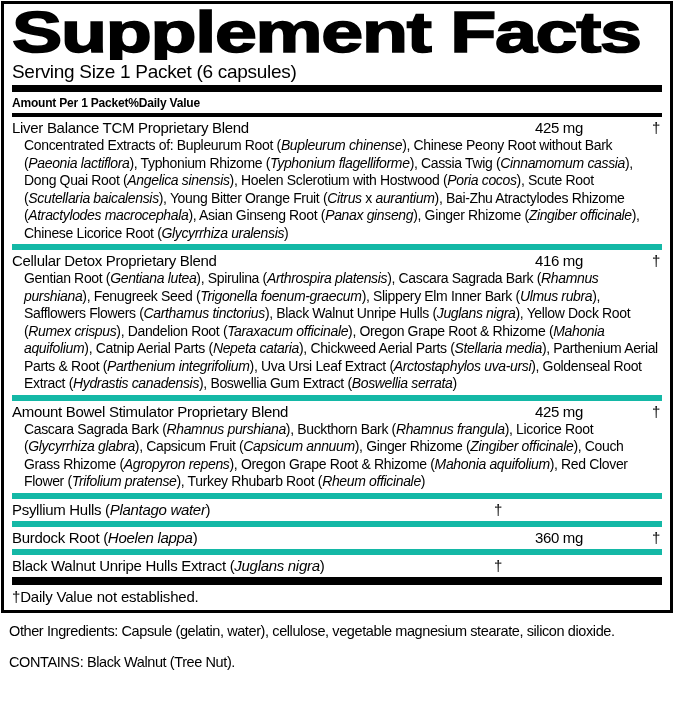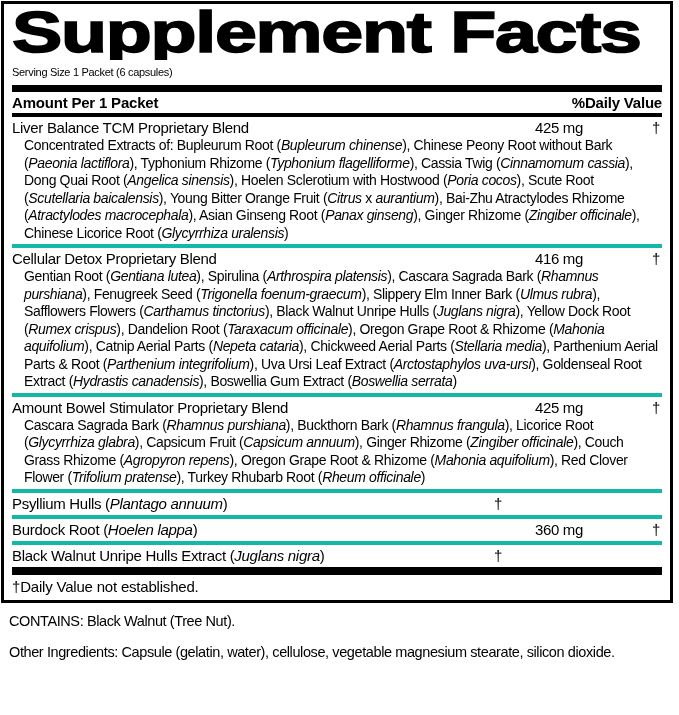--- a/index.html
+++ b/index.html
@@ -26,35 +26,35 @@
     overflow:hidden;
     height:54px;
   }
   h1.title .stretch{
     display:inline-block;
     transform:scaleX(1.30);
     transform-origin:left center;
     -webkit-text-stroke:1.6px #000;
   }
   .serving-line{
-    font-size:11px;
+    font-size:19px;
     line-height:20px;
     letter-spacing:-0.3px;
   }
   .bar{background:#000;}
   .bar.thick{height:7px;margin-top:3px;}
   .bar.medium{height:4px;}
   .bar.thick-bottom{height:8px;}
   .head-row{
-    display:flex;justify-content:space-between;
-    font-weight:bold;font-size:15px;line-height:16px;
+    display:flex;
+    font-weight:bold;font-size:12px;line-height:16px;
     letter-spacing:-0.2px;
     padding:3px 0 2px 0;
   }
-  .row{border-top:4px solid #14b8a6;padding:1px 0 2px 0;}
+  .row{border-top:6px solid #14b8a6;padding:1px 0 2px 0;}
   .row:first-child{border-top:none;}
   .row-line{display:flex;font-size:15px;line-height:19px;letter-spacing:-0.3px;}
   .row-name{flex:0 0 468px;}
   .row-amount{flex:1;text-align:center;}
   .row-dv{width:22px;text-align:right;padding-right:2px;}
   .row-details{
     font-size:14px;line-height:17.5px;letter-spacing:-0.35px;
     padding-left:12px;
   }
   .footnote{
@@ -104,21 +104,21 @@
       <div class="row">
         <div class="row-line">
           <span class="row-name"><span>Amount Bowel Stimulator Proprietary Blend</span></span>
           <span class="row-amount">425 mg</span>
           <span class="row-dv">†</span>
         </div>
         <div class="row-details"><span>Cascara Sagrada Bark (</span><i>Rhamnus purshiana</i><span>), Buckthorn Bark (</span><i>Rhamnus frangula</i><span>), Licorice Root (</span><i>Glycyrrhiza glabra</i><span>), Capsicum Fruit (</span><i>Capsicum annuum</i><span>), Ginger Rhizome (</span><i>Zingiber officinale</i><span>), Couch Grass Rhizome (</span><i>Agropyron repens</i><span>), Oregon Grape Root &amp; Rhizome (</span><i>Mahonia aquifolium</i><span>), Red Clover Flower (</span><i>Trifolium pratense</i><span>), Turkey Rhubarb Root (</span><i>Rheum officinale</i><span>)</span></div>
       </div>
       <div class="row">
         <div class="row-line">
-          <span class="row-name"><span>Psyllium Hulls (</span><i>Plantago annuum</i><span>)</span></span>
+          <span class="row-name"><span>Psyllium Hulls (</span><i>Plantago water</i><span>)</span></span>
           <span class="row-dv">†</span>
         </div>
       </div>
       <div class="row">
         <div class="row-line">
           <span class="row-name"><span>Burdock Root (</span><i>Hoelen lappa</i><span>)</span></span>
           <span class="row-amount">360 mg</span>
           <span class="row-dv">†</span>
         </div>
       </div>
@@ -127,15 +127,15 @@
           <span class="row-name"><span>Black Walnut Unripe Hulls Extract (</span><i>Juglans nigra</i><span>)</span></span>
           <span class="row-dv">†</span>
         </div>
       </div>
     </div>
   <div class="bar thick-bottom"></div>
   <div class="footnote">†Daily Value not established.</div>
 </div>
 
 <div class="below">
+  <p>Other Ingredients: Capsule (gelatin, water), cellulose, vegetable magnesium stearate, silicon dioxide.</p>
   <p>CONTAINS: Black Walnut (Tree Nut).</p>
-  <p>Other Ingredients: Capsule (gelatin, water), cellulose, vegetable magnesium stearate, silicon dioxide.</p>
 </div>
 
 </body></html>

